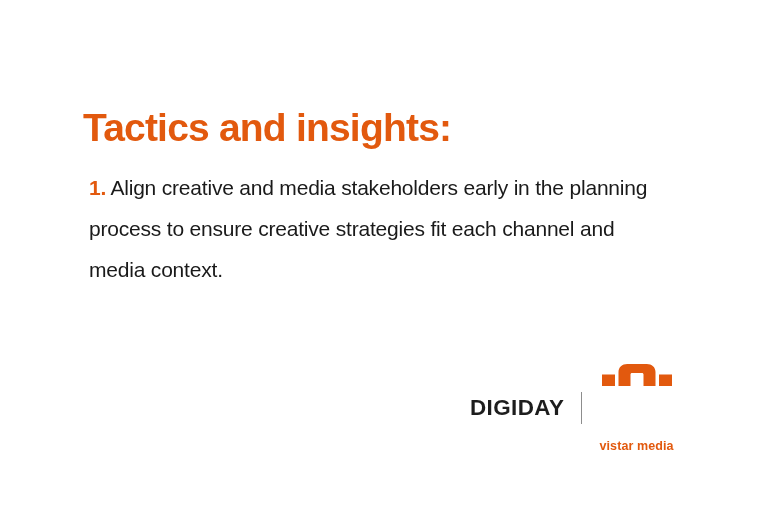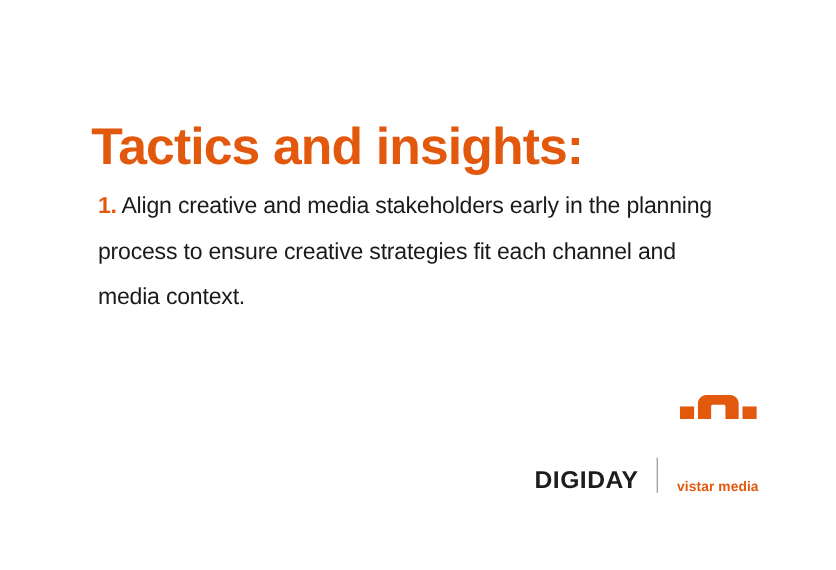--- a/index.html
+++ b/index.html
@@ -19,21 +19,21 @@
     position: absolute;
     inset: 0;
     background: #ffffff;
   }
 
   
   .heading {
     position: absolute;
     left: 83px;
     top: 74px;
-    font-size: 47px;
+    font-size: 39px;
     line-height: 56px;
     font-weight: 700;
     letter-spacing: -0.8px;
     color: #e2590e;
     white-space: nowrap;
   }
 
   
   .body-block {
     position: absolute;
@@ -52,25 +52,24 @@
   .item-number {
     font-weight: 700;
     color: #e2590e;
     letter-spacing: -0.3px;
   }
 
   
   .logo-lockup {
     position: absolute;
     left: 470px;
-    top: 404px;
+    top: 386px;
     display: flex;
-    align-items: flex-end;
+    align-items: center;
     height: 44px;
-    margin-left: 16px;
   }
 
   .digiday-wordmark {
     font-size: 22px;
     font-weight: 700;
     letter-spacing: 0.4px;
     color: #1d1d1d;
     font-family: "Liberation Sans", sans-serif;
     transform: scaleX(1.02);
     transform-origin: left center;

